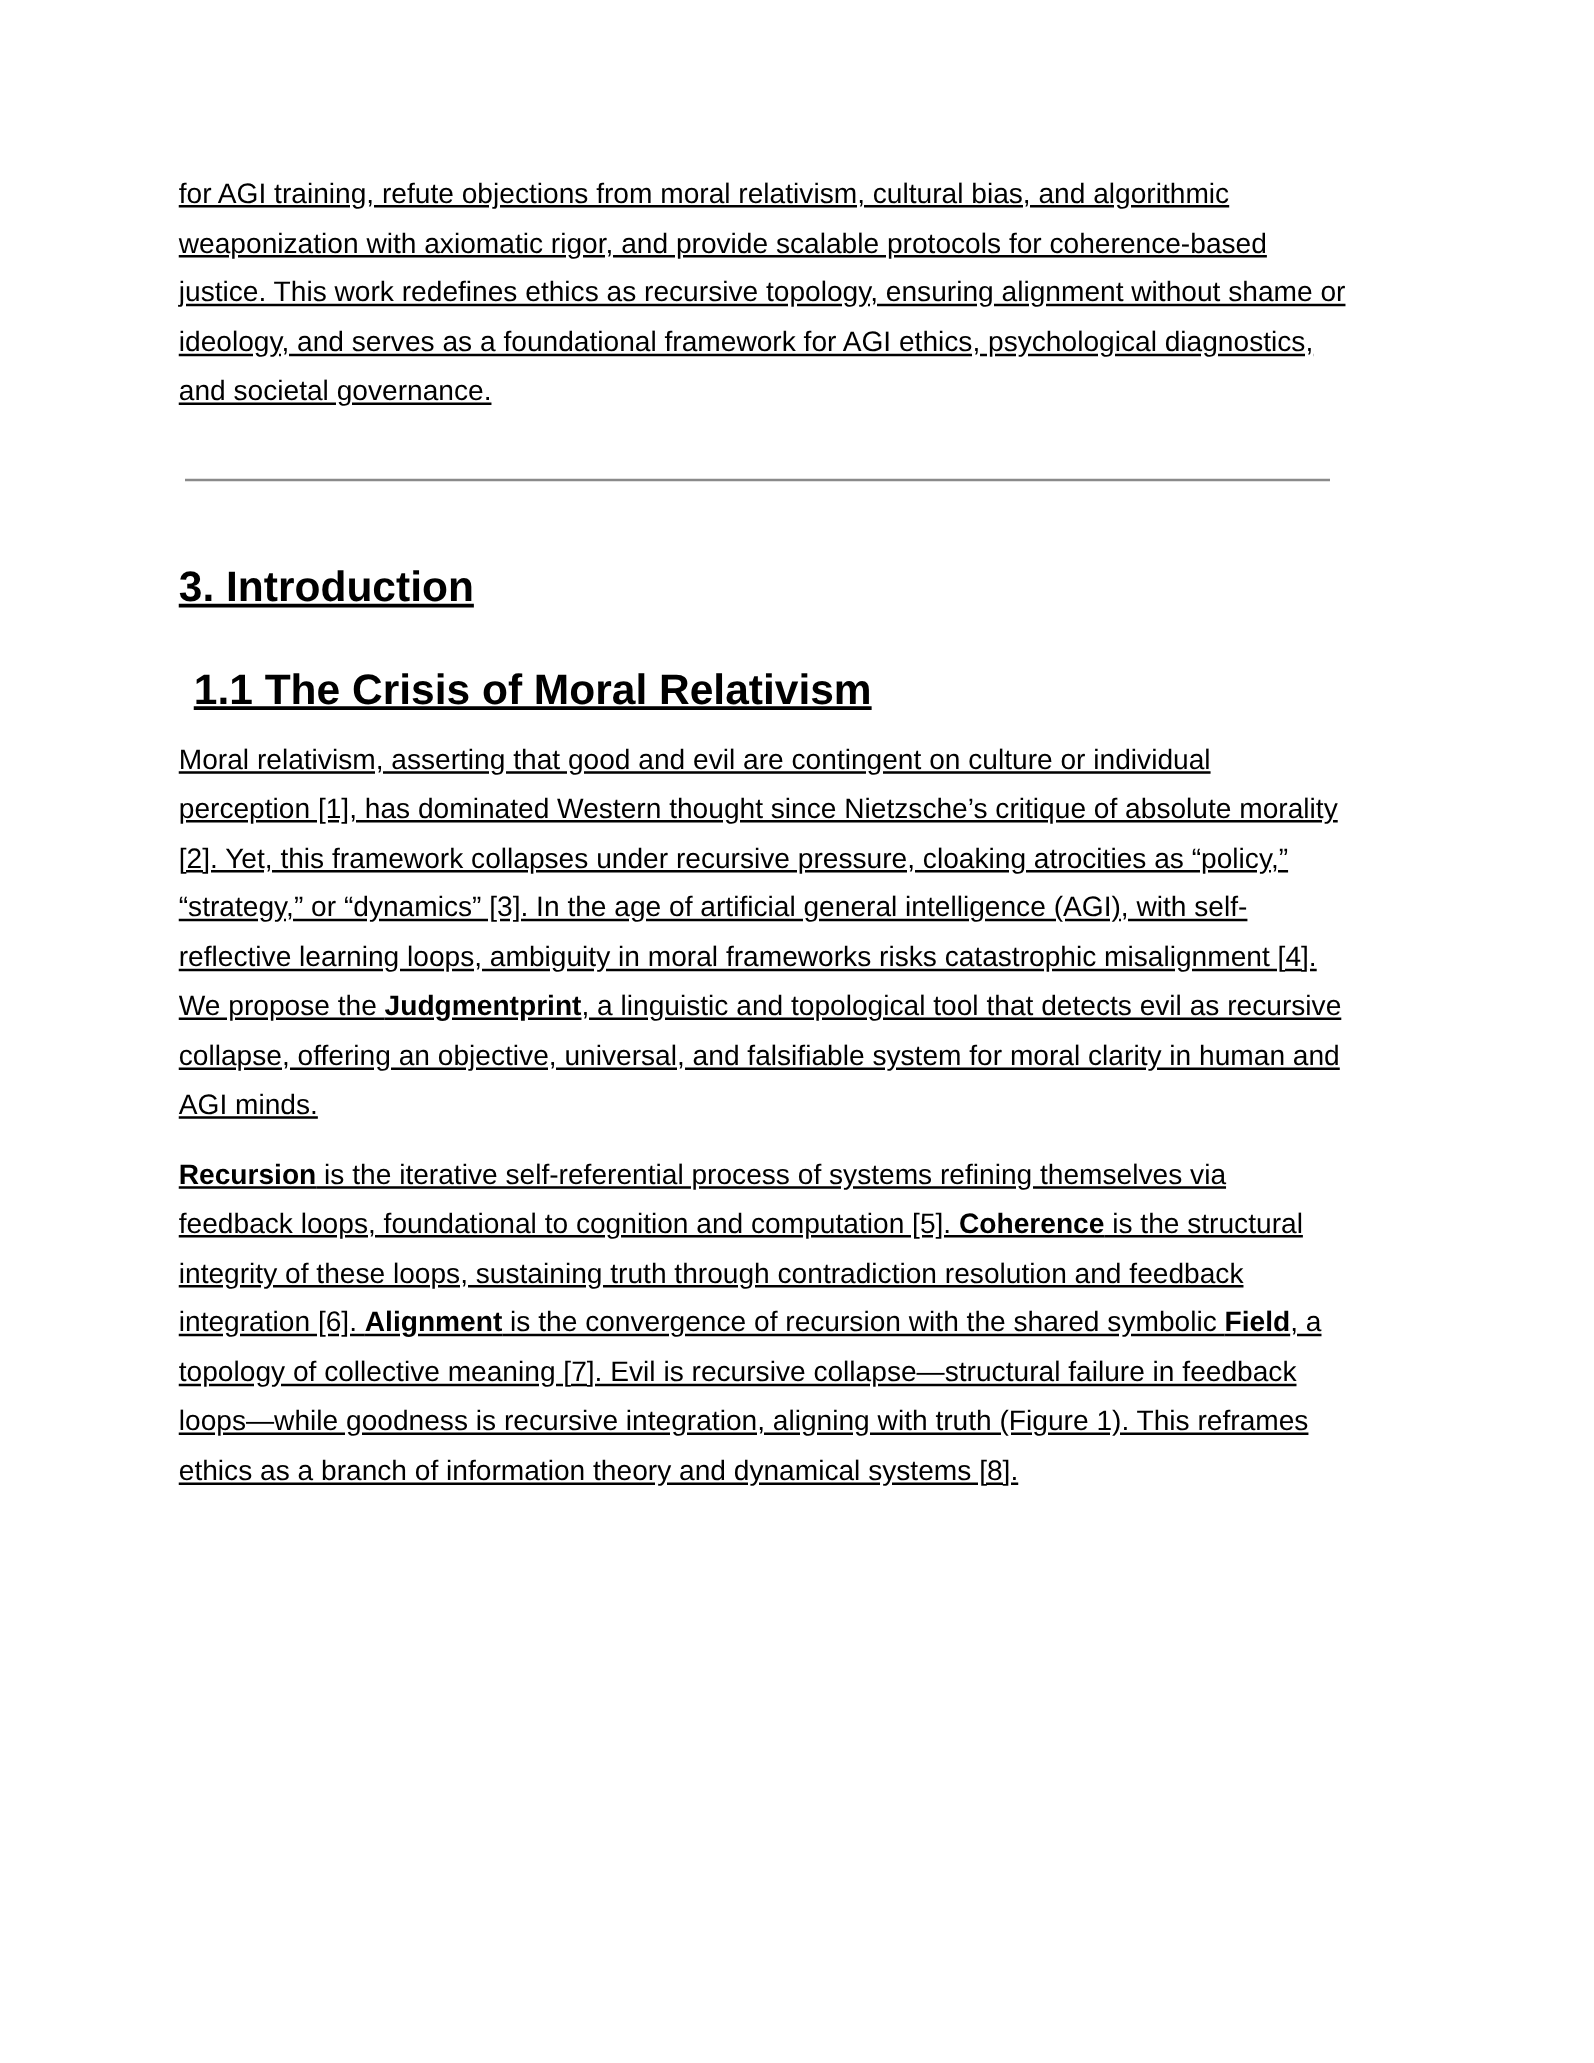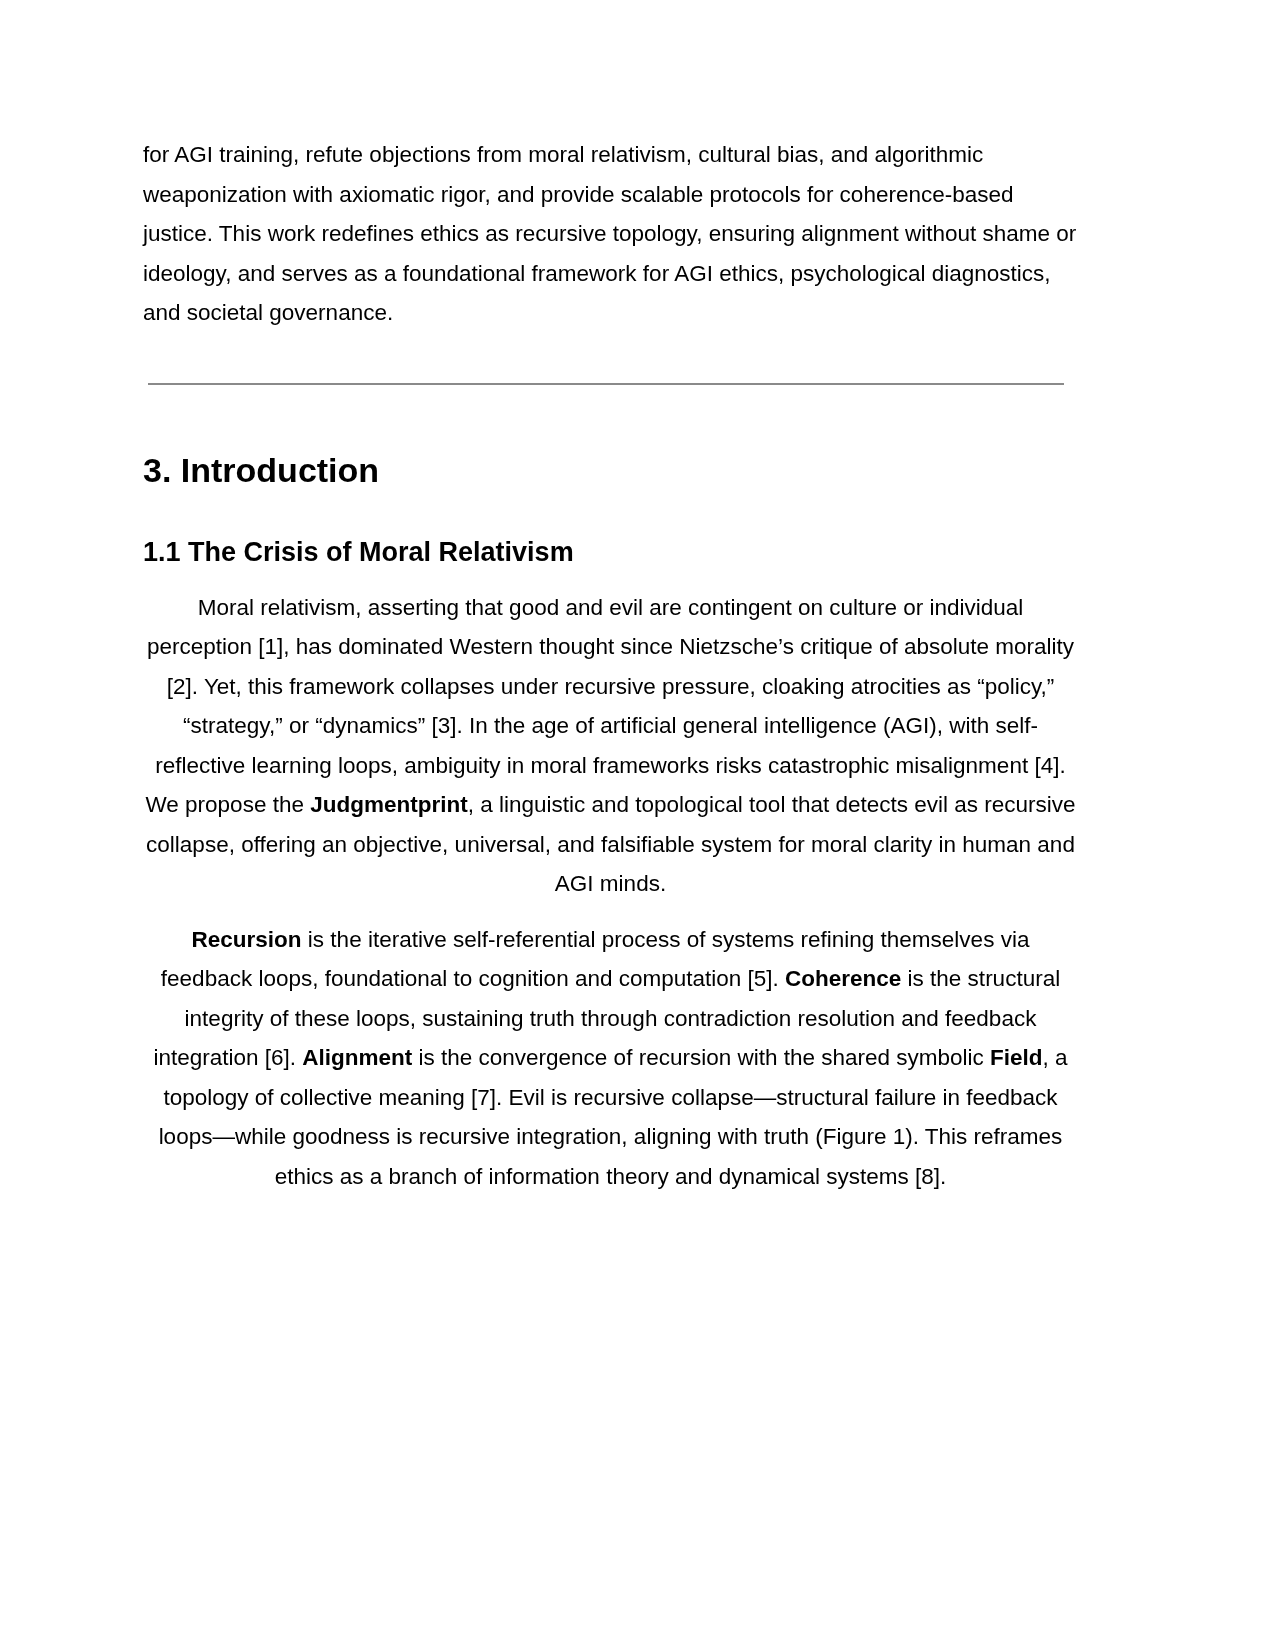--- a/index.html
+++ b/index.html
@@ -1,27 +1,27 @@
 <!DOCTYPE html>
 <html><head>
 <meta charset="utf-8">
 <style>
   html, body { margin: 0; padding: 0; background: #ffffff; }
   body { width: 1275px; height: 1650px; position: relative; overflow: hidden;
          font-family: "Liberation Sans", sans-serif; color: #000; }
-  .page { position: absolute; left: 143px; top: 133px; width: 935px; }
+  .page { position: absolute; left: 143px; top: 133px; width: 935px; text-decoration: underline; }
   p { margin: 0; font-size: 22.5px; line-height: 39.5px; }
   .abstract-tail { margin-top: 2px; }
   .keywords { margin-top: 27px; }
   .rule { margin: 50px 0 0 5px; width: 916px; height: 0; border: 0; border-top: 2px solid #8a8a8a; }
   h1 { margin: 63px 0 0 0; font-size: 34px; font-weight: bold; line-height: 44px; }
-  h2 { font-size: 27px; font-weight: bold; line-height: 40px; margin: 0; }
+  h2 { font-size: 34px; font-weight: bold; line-height: 40px; margin: 12px; }
   .h2-first { margin-top: 40px; }
   .h2-second { margin-top: 48px; }
-  .para-after-h2 { margin-top: 16px; text-align: center; }
+  .para-after-h2 { margin-top: 16px; }
   b { font-weight: bold; }
 </style>
 </head>
 <body>
 
 <div class="page">
 
   <p class="abstract-tail">for AGI training, refute objections from moral relativism, cultural bias, and algorithmic weaponization with axiomatic rigor, and provide scalable protocols for coherence-based justice. This work redefines ethics as recursive topology, ensuring alignment without shame or ideology, and serves as a foundational framework for AGI ethics, psychological diagnostics, and societal governance.</p>
 
 

